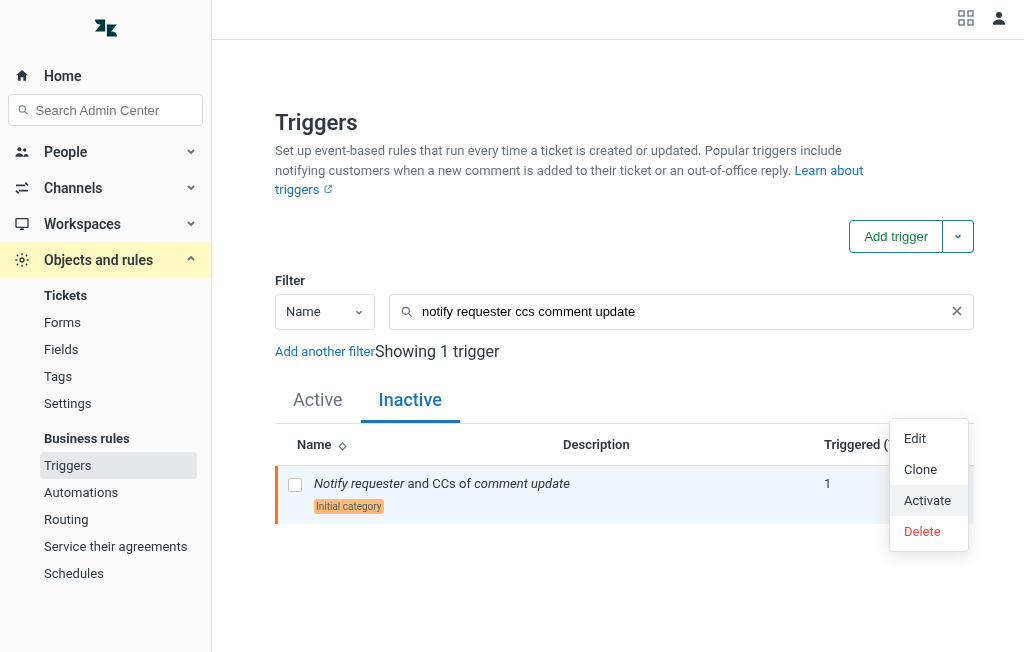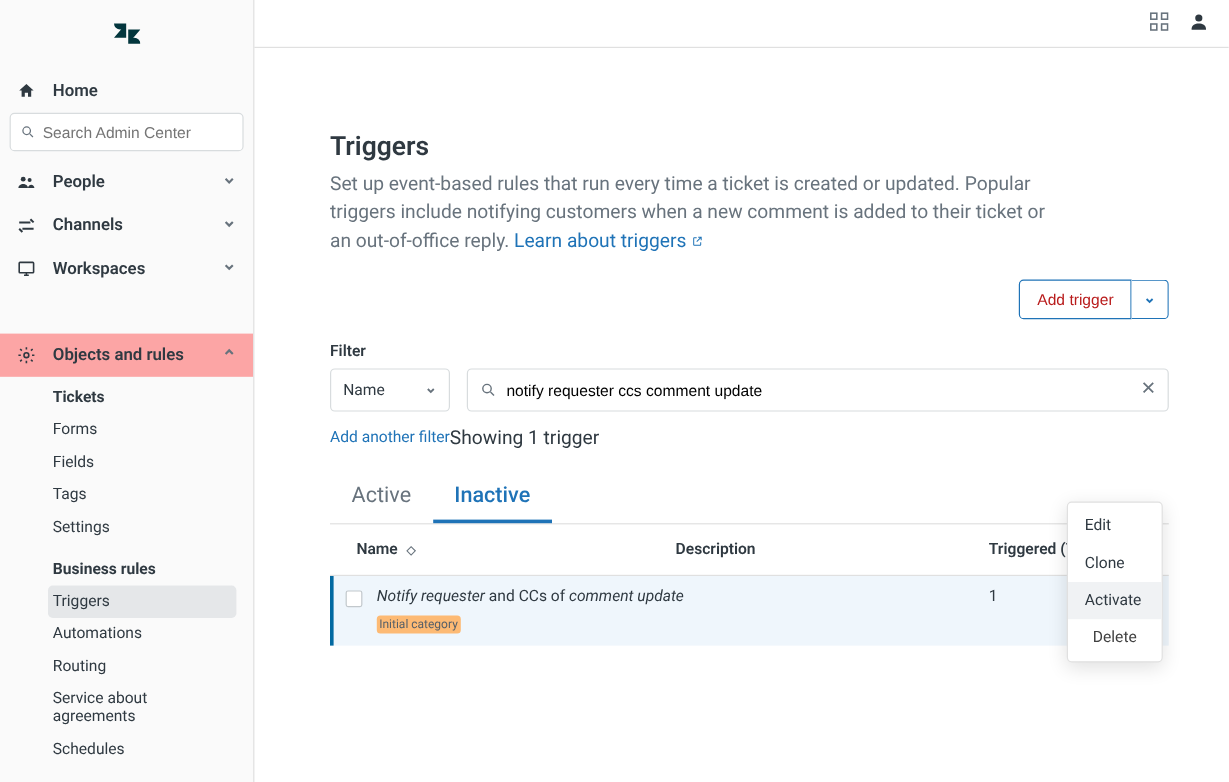--- a/index.html
+++ b/index.html
@@ -73,22 +73,21 @@
     border: none;
     outline: none;
     font-size: 13px;
     width: 100%;
     color: #68737d;
     background: transparent;
   }
   .search-box svg { margin-right: 6px; color: #68737d; }
 
   .nav-item-active {
-    background: #fca5a5;
-    margin-top: 36px;
+    background: #fef9c3;
   }
 
   .sub-section {
     padding: 10px 14px 4px 44px;
   }
   .sub-header {
     font-weight: 700;
     font-size: 13px;
     margin-bottom: 6px;
     color: #2f3941;
@@ -116,41 +115,41 @@
     bottom: 0;
     padding: 70px 50px 0 100px;
   }
   .page-title {
     font-size: 22px;
     font-weight: 600;
     margin-bottom: 6px;
     color: #2f3941;
   }
   .page-desc {
-    font-size: 16px;
+    font-size: 13px;
     color: #68737d;
     line-height: 1.5;
     max-width: 600px;
   }
   .page-desc a {
     color: #1f73b7;
     text-decoration: none;
   }
 
   .header-row {
     display: flex;
     justify-content: flex-end;
     margin-top: 20px;
   }
   .btn-group {
     display: flex;
   }
   .btn-primary {
     border: 1px solid #1f73b7;
-    color: #b91c1c;
+    color: #15803d;
     background: #fff;
     padding: 8px 14px;
     border-radius: 4px 0 0 4px;
     font-size: 13px;
     cursor: pointer;
     font-weight: 500;
   }
   .btn-caret {
     border: 1px solid #1f73b7;
     border-left: none;
@@ -251,21 +250,21 @@
   }
   .col-name { width: 278px; padding-left: 12px; }
   .col-desc { flex: 1; }
   .col-trig { width: 120px; text-align: left; }
   .col-act { width: 20px; cursor: pointer; text-align: center; }
 
   .trigger-row {
     display: flex;
     padding: 10px;
     background: #eff6fc;
-    border-left: 3px solid #0369a1;
+    border-left: 3px solid #f97316;
     align-items: flex-start;
   }
   .row-check {
     width: 14px;
     height: 14px;
     border: 1px solid #c2c8cc;
     border-radius: 2px;
     margin-right: 12px;
     margin-top: 2px;
     background: #fff;
@@ -313,22 +312,21 @@
   }
   .menu-item {
     padding: 8px 14px;
     font-size: 13px;
     cursor: pointer;
   }
   .menu-item.hovered {
     background: #f0f2f4;
   }
   .menu-item.danger {
-    color: #404040;
-    text-align: center;
+    color: #ef4444;
   }
 
   .sort-indicator {
     display: inline-block;
     font-size: 10px;
     color: #68737d;
     margin-left: 4px;
   }
 </style>
 </head>
@@ -426,21 +424,21 @@
     <div class="sub-link">Fields</div>
     <div class="sub-link">Tags</div>
     <div class="sub-link">Settings</div>
   </div>
 
   <div class="sub-section">
     <div class="sub-header">Business rules</div>
     <div class="sub-link selected">Triggers</div>
     <div class="sub-link">Automations</div>
     <div class="sub-link">Routing</div>
-    <div class="sub-link">Service about agreements</div>
+    <div class="sub-link">Service their agreements</div>
     <div class="sub-link">Schedules</div>
 
   </div>
 
 </div>
 
 <div class="main">
   <div class="page-title">Triggers</div>
   <div class="page-desc">
     <span>Set up event-based rules that run every time a ticket is created or updated. Popular triggers include notifying customers when a new comment is added to their ticket or an out-of-office reply. </span>

